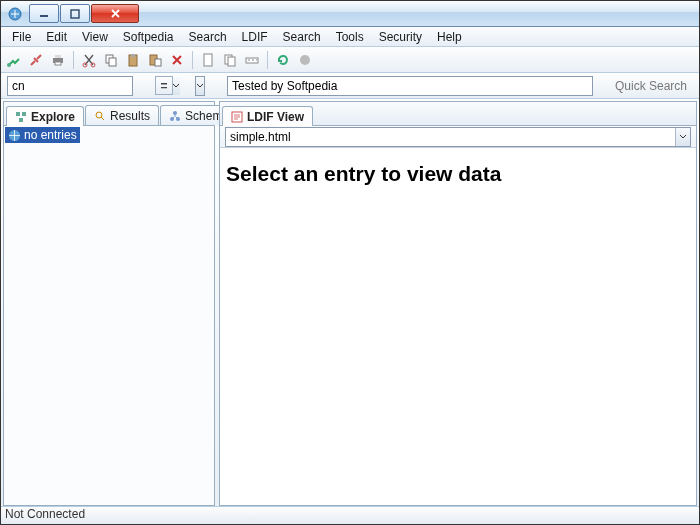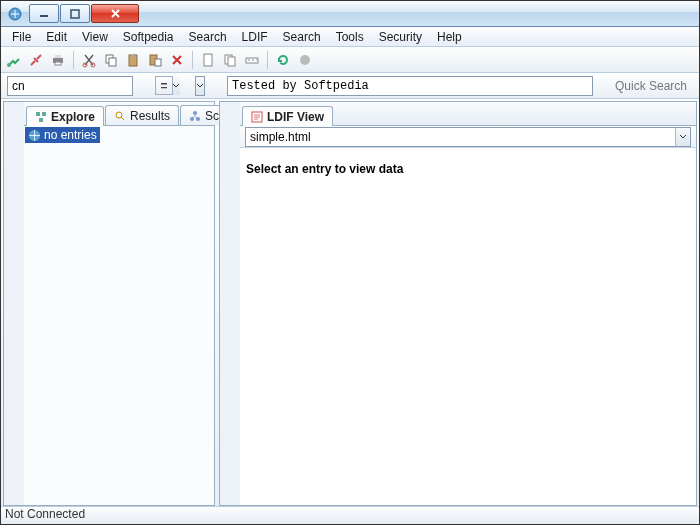--- a/index.html
+++ b/index.html
@@ -20,34 +20,34 @@
 .tbtn svg { width:16px; height:16px; }
 .tsep { width:1px; height:18px; background:#bcc8d8; margin:0 2px;}
 .searchbar { height: 26px; background: linear-gradient(#fdfefe,#e9eff6); border-bottom:1px solid #b9cde1; display:flex; align-items:center; padding:0 6px; gap:22px;}
 .combo { display:flex; align-items:center; border:1px solid #8a9bb0; background:#fff; height:20px;}
 .combo input { border:none; outline:none; height:18px; padding:0 4px; font-size:12px; background:transparent;}
 .combo .drop { width:15px; height:18px; background:linear-gradient(#f7f9fc,#dbe5ef); border-left:1px solid #a9b8cc; display:flex;align-items:center;justify-content:center;}
 .drop svg{width:8px;height:8px;}
 .eqbtn{width:18px;height:19px;border:1px solid #9fb0c4;background:linear-gradient(#fdfdfe,#e8eef6);display:flex;align-items:center;justify-content:center;font-weight:bold;color:#444;}
 .quicksearch{margin-left:auto;color:#777;padding-right:6px;}
 .content { flex:1; display:flex; gap:4px; padding:2px 2px 0 2px; background:linear-gradient(#fdfefe,#e9eff6); min-height:0;}
-.leftpane,.rightpane{ display:flex; flex-direction:column; border:1px solid #9aaec2; background:#ecf2f8;padding-left:20px;}
+.leftpane,.rightpane{ display:flex; flex-direction:column; border:1px solid #9aaec2; background:#ecf2f8;}
 .leftpane{ width:212px;}
 .rightpane{ flex:1;}
 .tabs{ display:flex; align-items:flex-end; height:24px; padding:2px 2px 0 2px; gap:1px; border-bottom:1px solid #9aaec2; background:linear-gradient(#f9fbfd,#e7eef6);}
 .tab{ height:20px; padding:0 8px; border:1px solid #9aaec2; border-bottom:none; background:linear-gradient(#fdfefe,#e9f0f8); border-radius:3px 3px 0 0; display:flex; align-items:center; gap:4px; font-size:11px; color:#222;}
 .tab.active{ background:#fdfdfe; font-weight:bold; position:relative; top:1px;}
 .tabicon{width:12px;height:12px;display:inline-flex;}
 .pane-body{ flex:1; background:#fff; border-top:none; overflow:hidden;}
 .leftpane .pane-body{ background:#fbfcfe; padding:1px;}
 .tree-item{ display:flex; align-items:flex-end; gap:3px; background:#2a5db0; color:#fff; padding:1px 3px; width:fit-content;}
 .tree-item .ticon{width:13px;height:13px;}
 .right-toolbar{ height:22px; display:flex; align-items:center; padding:0 5px; border-bottom:1px solid #c3d0df; background:linear-gradient(#fafcfe,#eef3f8);}
 .right-toolbar .combo{flex:1;}
-.rpane-content{ padding:14px 6px; font-size:12px; font-weight:bold; color:#000;}
+.rpane-content{ padding:14px 6px; font-size:21px; font-weight:bold; color:#000;}
 .statusbar{ height:18px; background:linear-gradient(#fdfdfe,#e5ecf3); border-top:1px solid #b9cde1; display:flex; align-items:flex-start; padding:0 4px; font-size:11px; color:#333;}
 </style>
 </head>
 <body>
 
 <div class="window">
   <div class="titlebar">
     <span class="icon">
       <svg viewBox="0 0 16 16">
           <circle cx="8" cy="8" r="6" fill="#5aa0d8" stroke="#2a6ca8"></circle>
@@ -180,21 +180,21 @@
     </div>
     <div class="eqbtn">=</div>
     <div class="combo" style="width:10px">
       <div class="drop" style="border-left:none">
           <svg viewBox="0 0 8 8">
             <path d="M1 2l3 3 3-3" fill="none" stroke="#333"></path>
           </svg>
         </div>
     </div>
     <div class="combo" style="flex:1">
-      <input style="width: 100%; font-family: Liberation Mono, monospace;" value="Tested by Softpedia">
+      <input style="width: 100%;" value="Tested by Softpedia">
     </div>
     <span class="quicksearch">Quick Search</span>
   </div>
 
   <div class="content">
     <div class="leftpane">
       <div class="tabs">
         <div class="tab active">
           <span class="tabicon">
               <svg viewBox="0 0 12 12">

